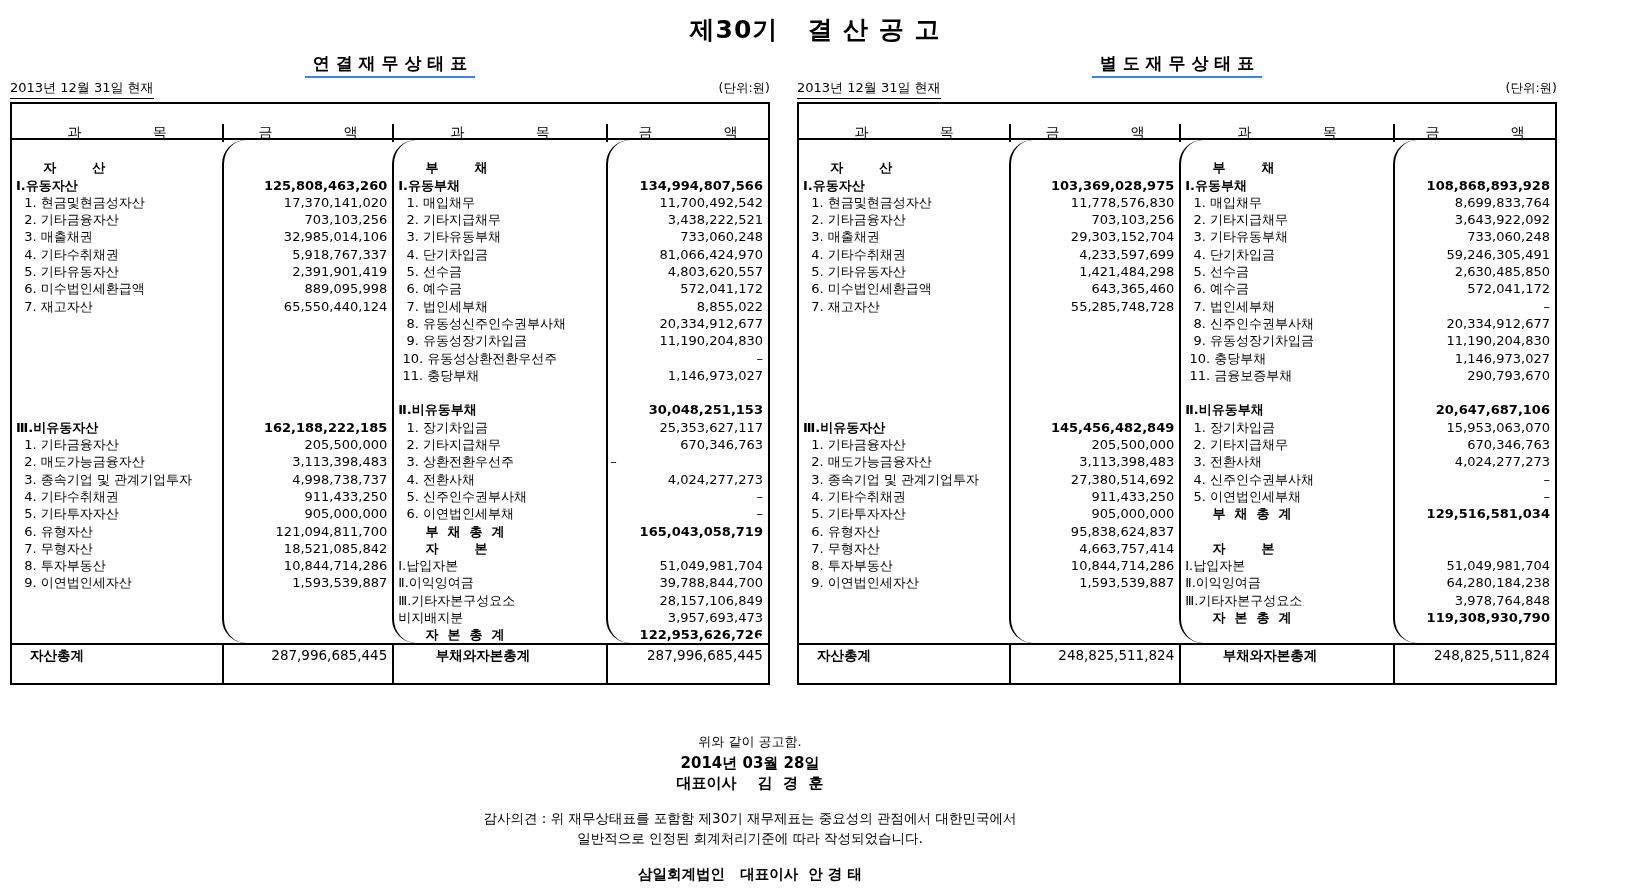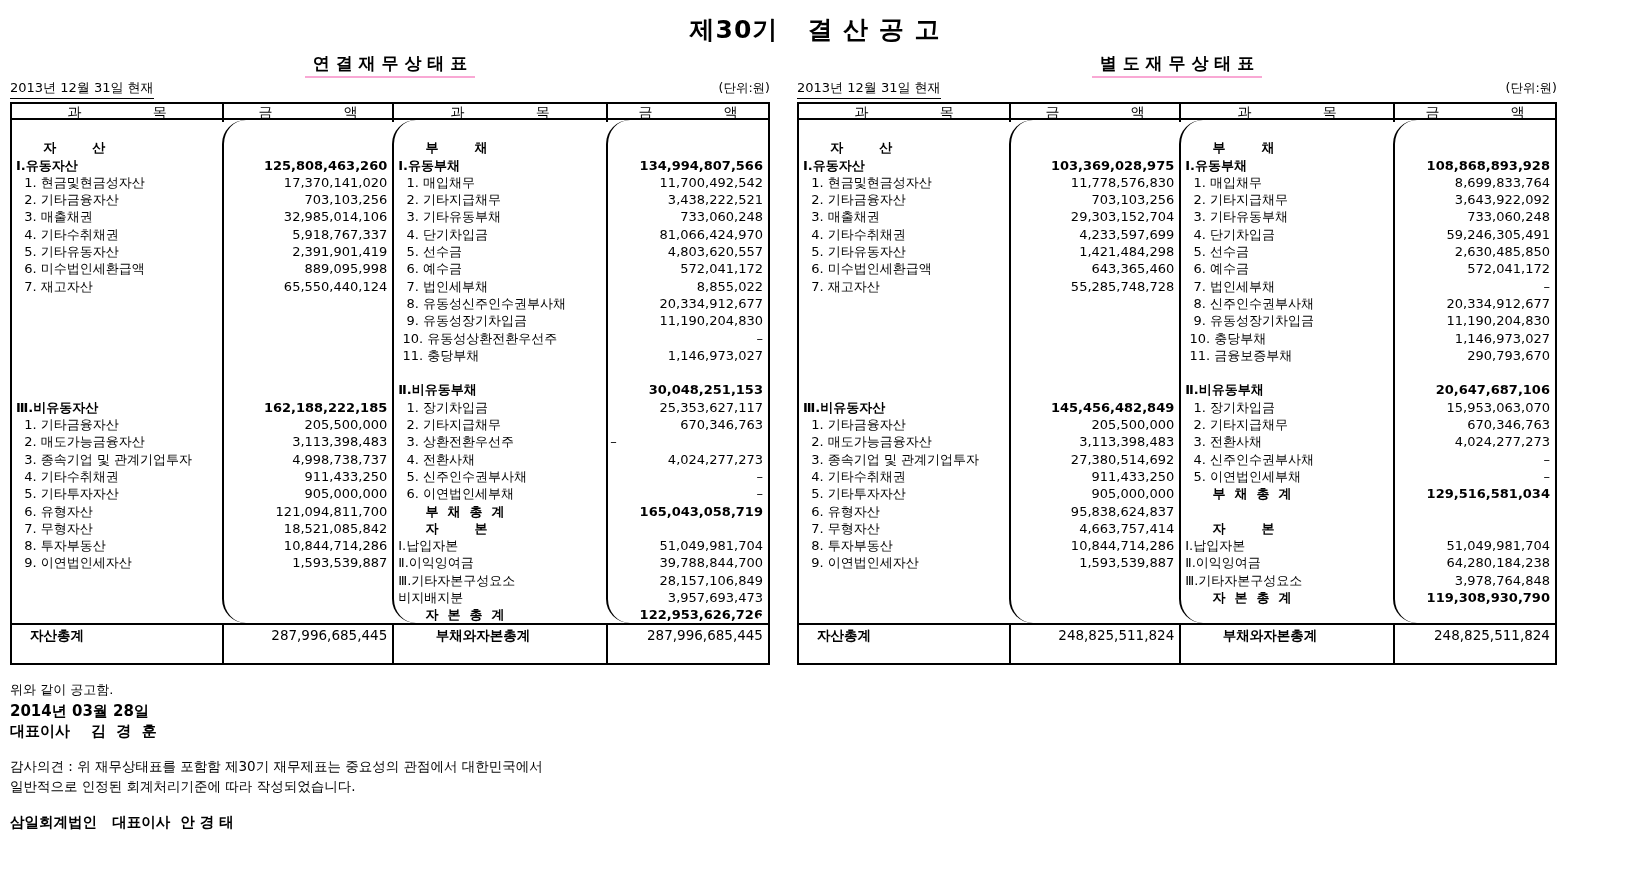--- a/index.html
+++ b/index.html
@@ -13,47 +13,47 @@
   .main-title {
     padding-top: 13px; text-align: center;
     font-size: 25px; font-weight: 600; letter-spacing: 1px;
     white-space: pre;
   }
   .tables-row { display: flex; margin: 6px 0 0 10px; gap: 27px; }
   .table-block { width: 760px; }
   .tbl-title-wrap { text-align: center; height: 26px; }
   .tbl-title {
     display: inline-block; font-size: 17px; font-weight: bold;
-    border-bottom: 2px solid #f9a8d4; padding: 0 8px 1px 8px; white-space: pre;
+    border-bottom: 2px solid #3b82f6; padding: 0 8px 1px 8px; white-space: pre;
   }
   .meta { display: flex; justify-content: space-between; align-items: center;
           height: 21px; font-size: 13px; margin-bottom: 3px; }
   .asof { border-bottom: 1.5px solid #000; padding-bottom: 1px; white-space: pre; }
   .unit { font-size: 12.5px; }
   .bs-table { border: 2px solid #000; width: 100%; }
   .grid4 { display: grid; grid-template-columns: 27.8% 22.5% 28.3% 21.4%; }
-  .hdr-row { border-bottom: 2px solid #000; height: 16px; }
+  .hdr-row { border-bottom: 2px solid #000; height: 16px; margin-top: 20px; }
   .hdr-cell {
     display: flex; align-items: center; justify-content: center;
     font-size: 14px; white-space: pre;
   }
   .hdr-cell + .hdr-cell, .bcol + .bcol, .tcell + .tcell { border-left: 2px solid #000; }
   .body-row { height: 503px; }
   .bcol { overflow: hidden; padding-top: 2px; border-radius: 24px; }
   .r { height: 17.3px; line-height: 17.3px; font-size: 13px; white-space: pre; overflow: hidden; }
   .lbl { padding-left: 4px; }
   .amt { text-align: right; padding-right: 5px;
          font-family: "DejaVu Sans", "Liberation Sans", sans-serif; }
   .amt.dl { text-align: left; padding-left: 2px; }
   .b { font-weight: bold; }
   .total-row { border-top: 2px solid #000; height: 40px; }
   .tcell { line-height: 20px; font-size: 13.5px; white-space: pre; overflow: hidden; }
   .tlabel { font-weight: bold; padding-left: 4px; }
   .tval { text-align: right; padding-right: 5px; }
-  .footer { width: 1480px; margin: 16px auto 0 10px; }
+  .footer { width: 1480px; margin: 48px auto 0 10px; text-align: center; }
   .f-notice { font-size: 13px; height: 21px; white-space: pre; }
   .f-date, .f-company, .f-ceo { font-size: 15px; font-weight: bold; height: 20px; white-space: pre; }
   .f-audit { font-size: 13.5px; height: 20px; white-space: pre; }
   .audit-block { margin-top: 16px; }
   .f-auditor { margin-top: 15px; font-size: 14.5px; font-weight: bold; white-space: pre; }
 </style>
 </head>
 <body>
 
 <div class="page">

